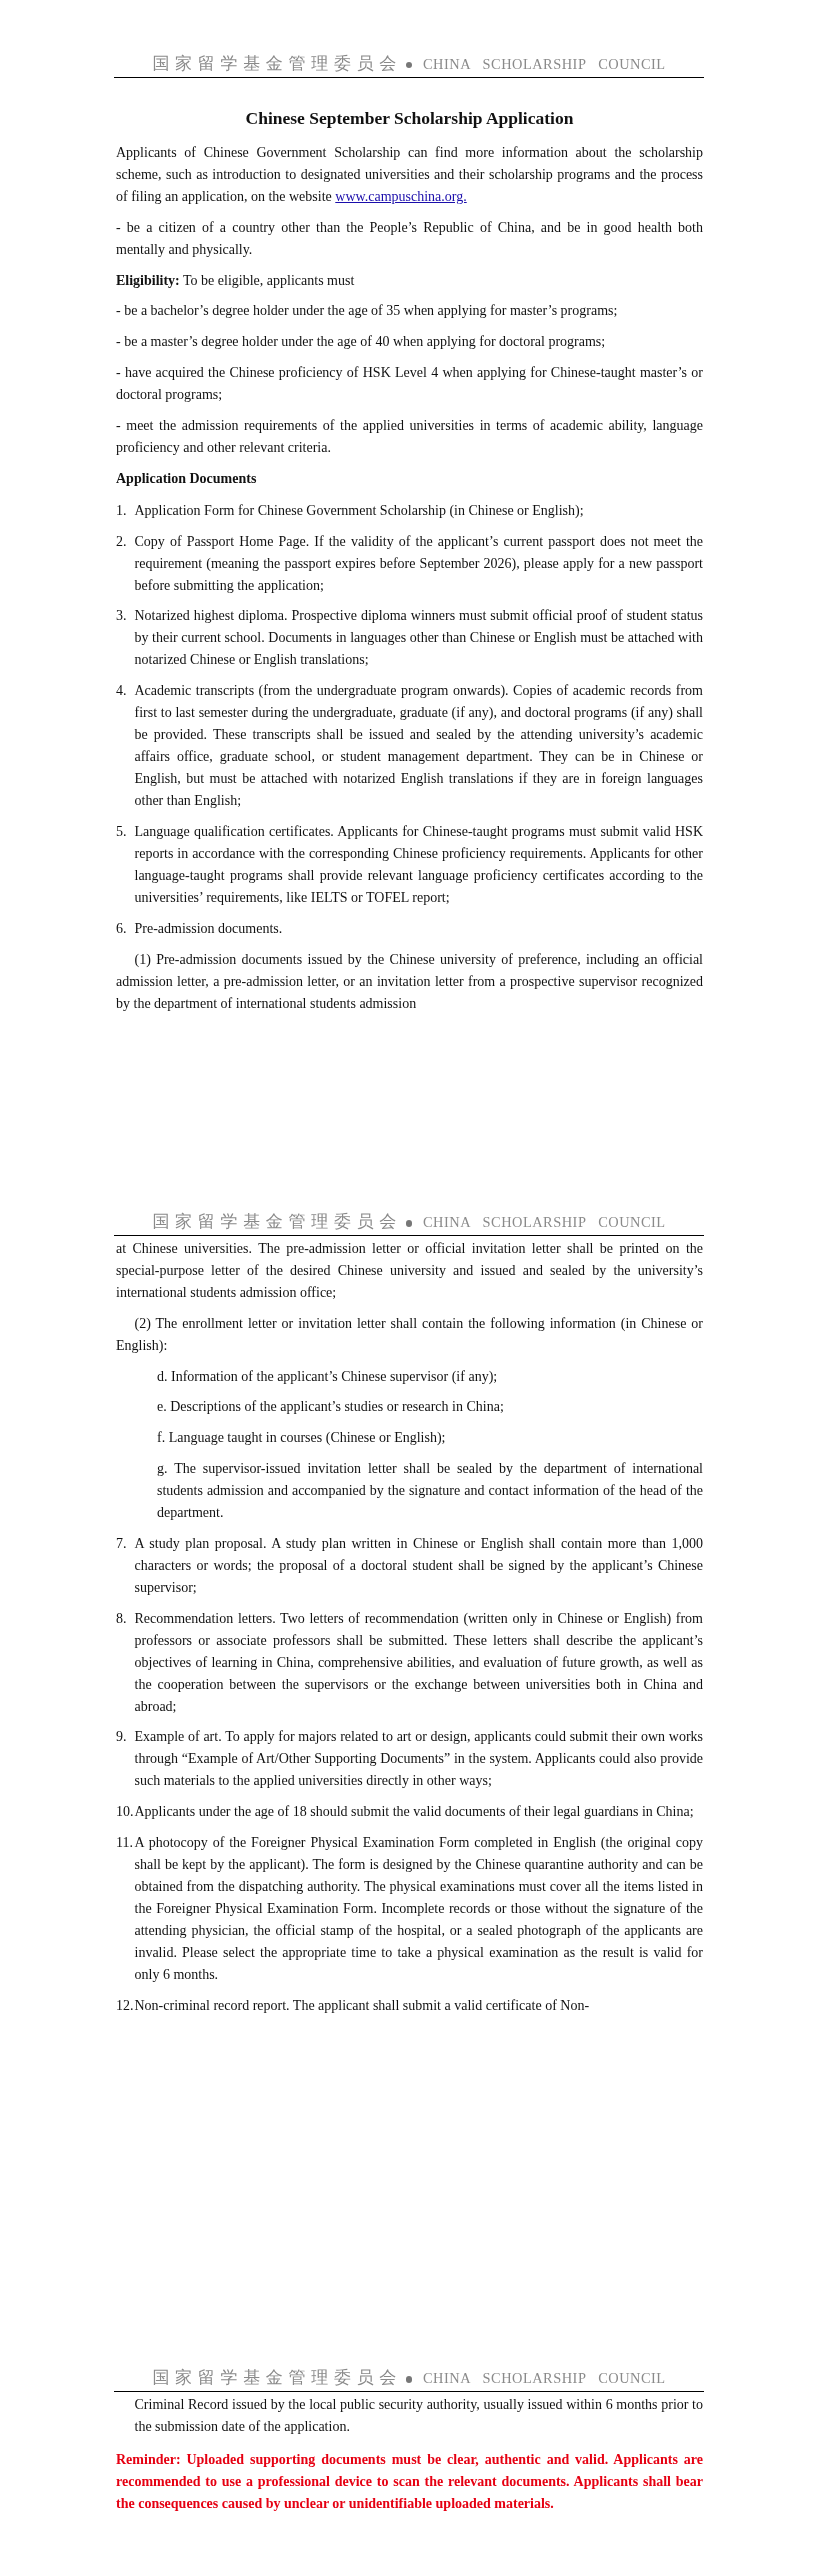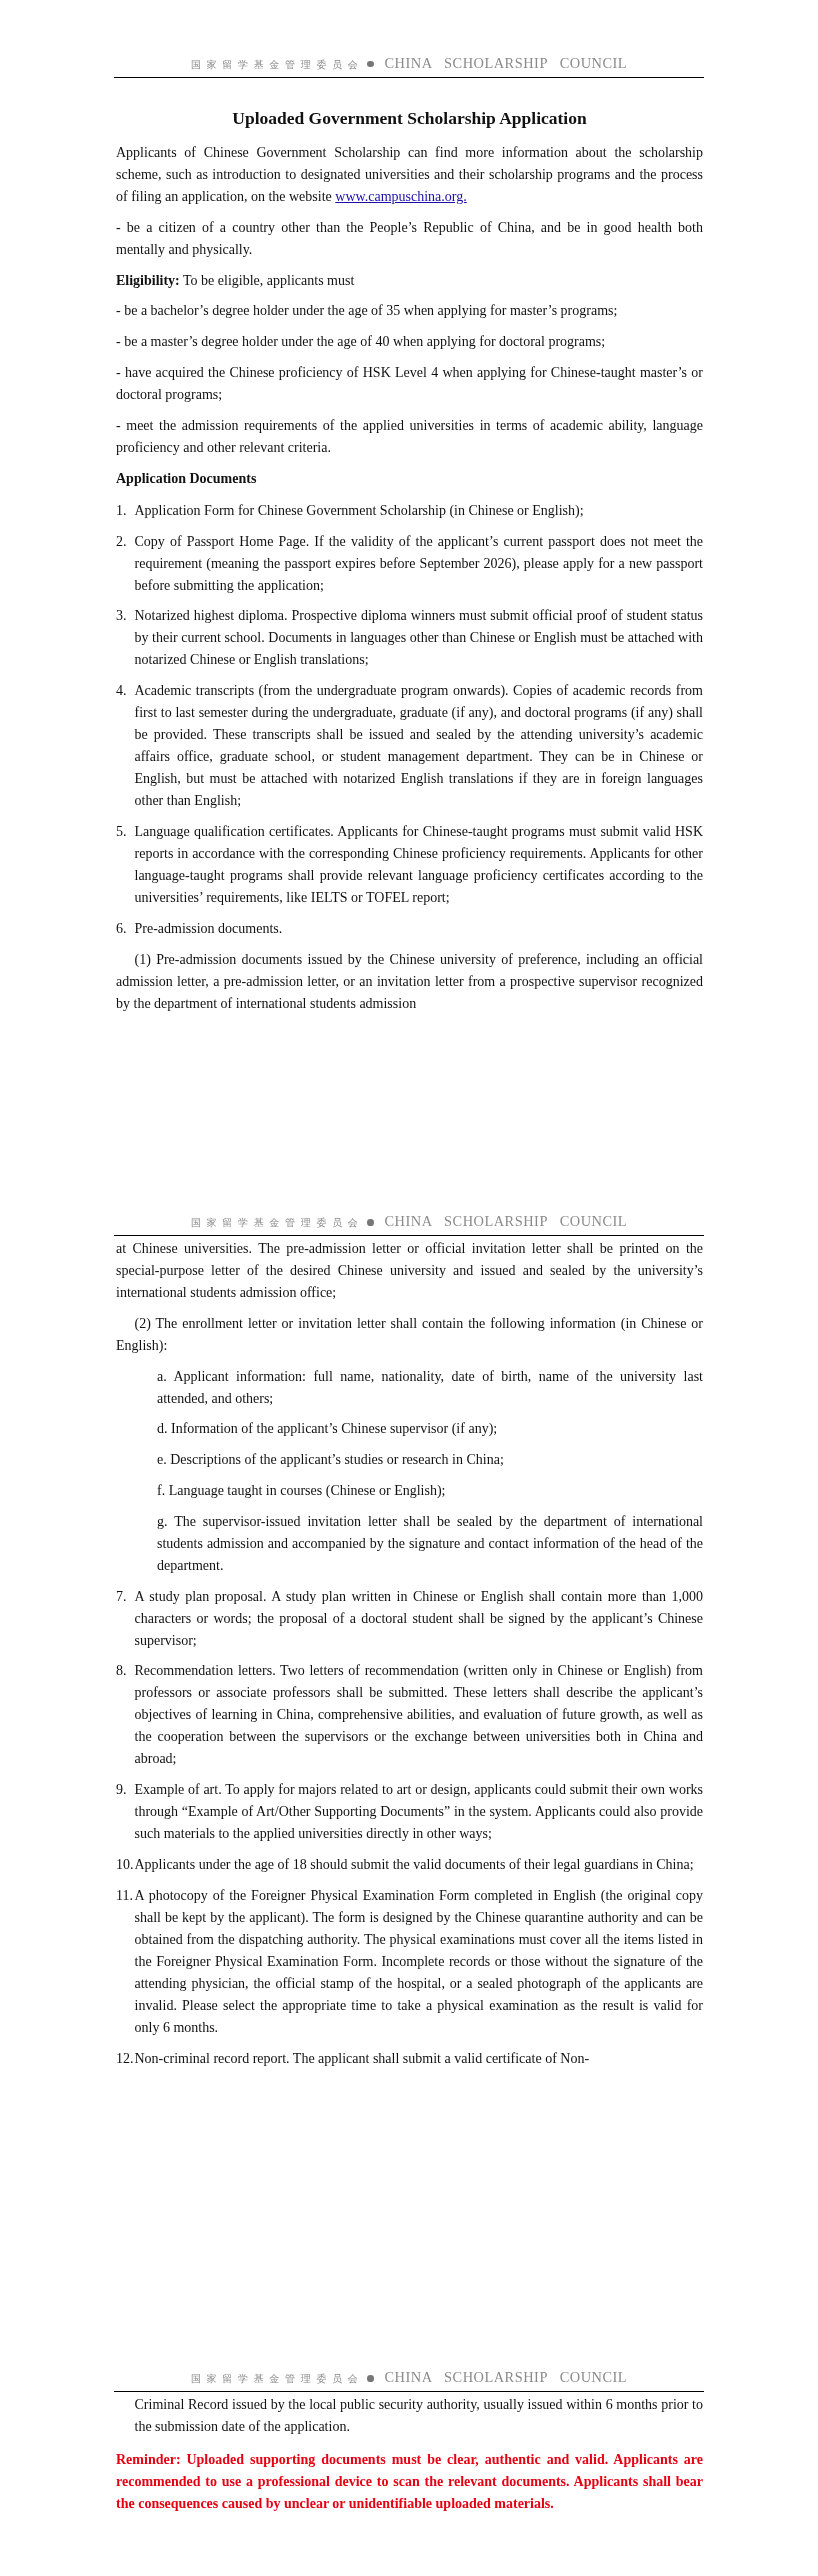--- a/index.html
+++ b/index.html
@@ -28,21 +28,21 @@
       border-bottom: 1.5px solid #000000;
       text-align: center;
       font-size: 14px;
       color: #8a8a8a;
       white-space: nowrap;
       line-height: 15.5px;
     }
     #page1 .page-header { top: 56px; }
     #page2 .page-header { top: 8.2px; }
     #page3 .page-header { top: 5.2px; }
-    .hdr-cn { letter-spacing: 5.7px; font-family: "DejaVu Sans", sans-serif; font-size: 10px; }
+    .hdr-cn { letter-spacing: 5.7px; font-family: "DejaVu Sans", sans-serif; font-size: 17px; }
     .hdr-dot { display: inline-block; width: 6.7px; height: 6.7px; background: #777; border-radius: 50%; margin: 0 7.2px 1.5px 0; vertical-align: middle; }
     .hdr-en { letter-spacing: 0.5px; font-family: "Liberation Serif", serif; font-size: 14.4px; word-spacing: 8.2px; }
 
     .body {
       position: absolute;
       left: 116px;
       width: 587px;
       font-size: 14px;
       line-height: 22px;
       text-align: justify;
@@ -81,21 +81,21 @@
 <body>
 
 <div class="page" id="page1">
   <div class="page-header">
     <span class="hdr-cn">国家留学基金管理委员会</span>
     <span class="hdr-dot"></span>
     <span class="hdr-en">CHINA SCHOLARSHIP COUNCIL</span>
   </div>
 
   <div class="body">
-    <h1 class="doc-title">Uploaded Government Scholarship Application</h1>
+    <h1 class="doc-title">Chinese September Scholarship Application</h1>
 
     <p><span>Applicants of Chinese Government Scholarship can find more information about the scholarship scheme, such as introduction to designated universities and their scholarship programs and the process of filing an application, on the website </span><span class="link">www.campuschina.org.</span></p>
 
     <p>- be a citizen of a country other than the People’s Republic of China, and be in good health both mentally and physically.</p>
 
     <p><span class="bold">Eligibility:</span><span> To be eligible, applicants must</span></p>
     <p>- be a bachelor’s degree holder under the age of 35 when applying for master’s programs;</p>
     <p>- be a master’s degree holder under the age of 40 when applying for doctoral programs;</p>
     <p>- have acquired the Chinese proficiency of HSK Level 4 when applying for Chinese-taught master’s or doctoral programs;</p>
     <p>- meet the admission requirements of the applied universities in terms of academic ability, language proficiency and other relevant criteria.</p>
@@ -120,21 +120,20 @@
     <span class="hdr-cn">国家留学基金管理委员会</span>
     <span class="hdr-dot"></span>
     <span class="hdr-en">CHINA SCHOLARSHIP COUNCIL</span>
   </div>
 
   <div class="body">
     <p>at Chinese universities. The pre-admission letter or official invitation letter shall be printed on the special-purpose letter of the desired Chinese university and issued and sealed by the university’s international students admission office;</p>
     <p class="indent-para">(2) The enrollment letter or invitation letter shall contain the following information (in Chinese or English):</p>
 
     <div class="sub-list">
-      <p>a. Applicant information: full name, nationality, date of birth, name of the university last attended, and others;</p>
       <p>d. Information of the applicant’s Chinese supervisor (if any);</p>
       <p>e. Descriptions of the applicant’s studies or research in China;</p>
       <p>f. Language taught in courses (Chinese or English);</p>
       <p>g. The supervisor-issued invitation letter shall be sealed by the department of international students admission and accompanied by the signature and contact information of the head of the department.</p>
     </div>
 
     <ol class="docs">
       <li><span class="num">7.</span><span>A study plan proposal. A study plan written in Chinese or English shall contain more than 1,000 characters or words; the proposal of a doctoral student shall be signed by the applicant’s Chinese supervisor;</span></li>
       <li><span class="num">8.</span><span>Recommendation letters. Two letters of recommendation (written only in Chinese or English) from professors or associate professors shall be submitted. These letters shall describe the applicant’s objectives of learning in China, comprehensive abilities, and evaluation of future growth, as well as the cooperation between the supervisors or the exchange between universities both in China and abroad;</span></li>
       <li><span class="num">9.</span><span>Example of art. To apply for majors related to art or design, applicants could submit their own works through “Example of Art/Other Supporting Documents” in the system. Applicants could also provide such materials to the applied universities directly in other ways;</span></li>

